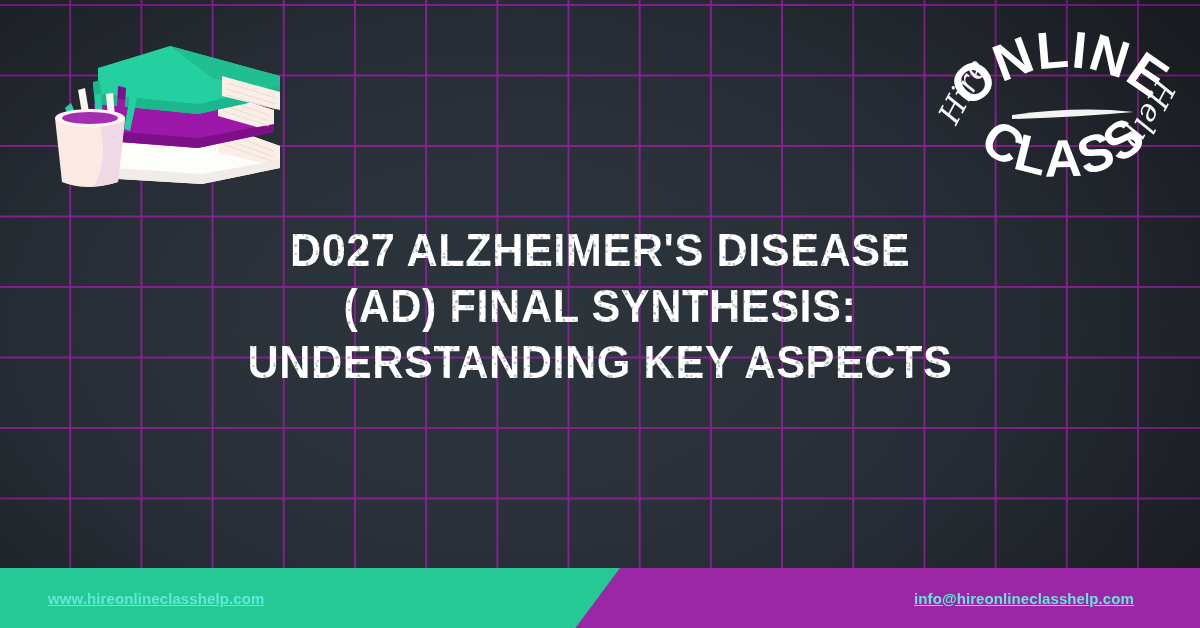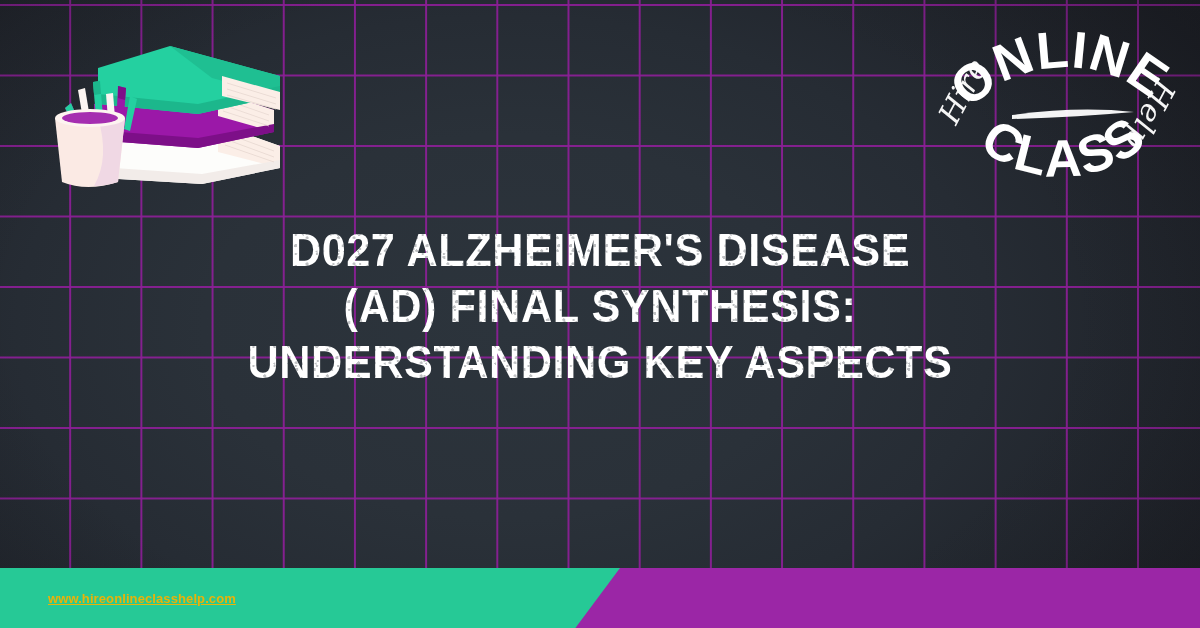--- a/index.html
+++ b/index.html
@@ -106,21 +106,21 @@
   .footer { position:absolute; left:0; right:0; bottom:0; height:60px; }
   .footer-purple { position:absolute; inset:0; background:#9b26a6; }
   .footer-teal {
     position:absolute; left:0; top:0; bottom:0; width:620px;
     background:#26c996;
     clip-path:polygon(0 0, 100% 0, 92.8% 100%, 0 100%);
   }
   .footer-url, .footer-mail {
     position:absolute; top:0; height:100%;
     display:flex; align-items:center;
-    color:#eab308; font-weight:700; font-size:13px;
+    color:#5eead4; font-weight:700; font-size:15px;
     letter-spacing:.1px; white-space:nowrap;
   }
   .footer-url  { left:48px; }
   .footer-mail { right:66px; }
 </style>
 </head>
 <body>
 
 <div class="banner">
 
@@ -214,15 +214,16 @@
   <div class="headline">
     <span class="ln"><span class="grunge" data-txt="D027 ALZHEIMER'S DISEASE">D027 ALZHEIMER'S DISEASE</span></span>
     <span class="ln"><span class="grunge" data-txt="(AD) FINAL SYNTHESIS:">(AD) FINAL SYNTHESIS:</span></span>
     <span class="ln"><span class="grunge" data-txt="UNDERSTANDING KEY ASPECTS">UNDERSTANDING KEY ASPECTS</span></span>
   </div>
 
   <div class="footer">
     <div class="footer-purple"></div>
     <div class="footer-teal"></div>
     <a class="footer-url" href="#">www.hireonlineclasshelp.com</a>
+    <a class="footer-mail" href="#">info@hireonlineclasshelp.com</a>
   </div>
 
 </div>
 
 </body></html>

